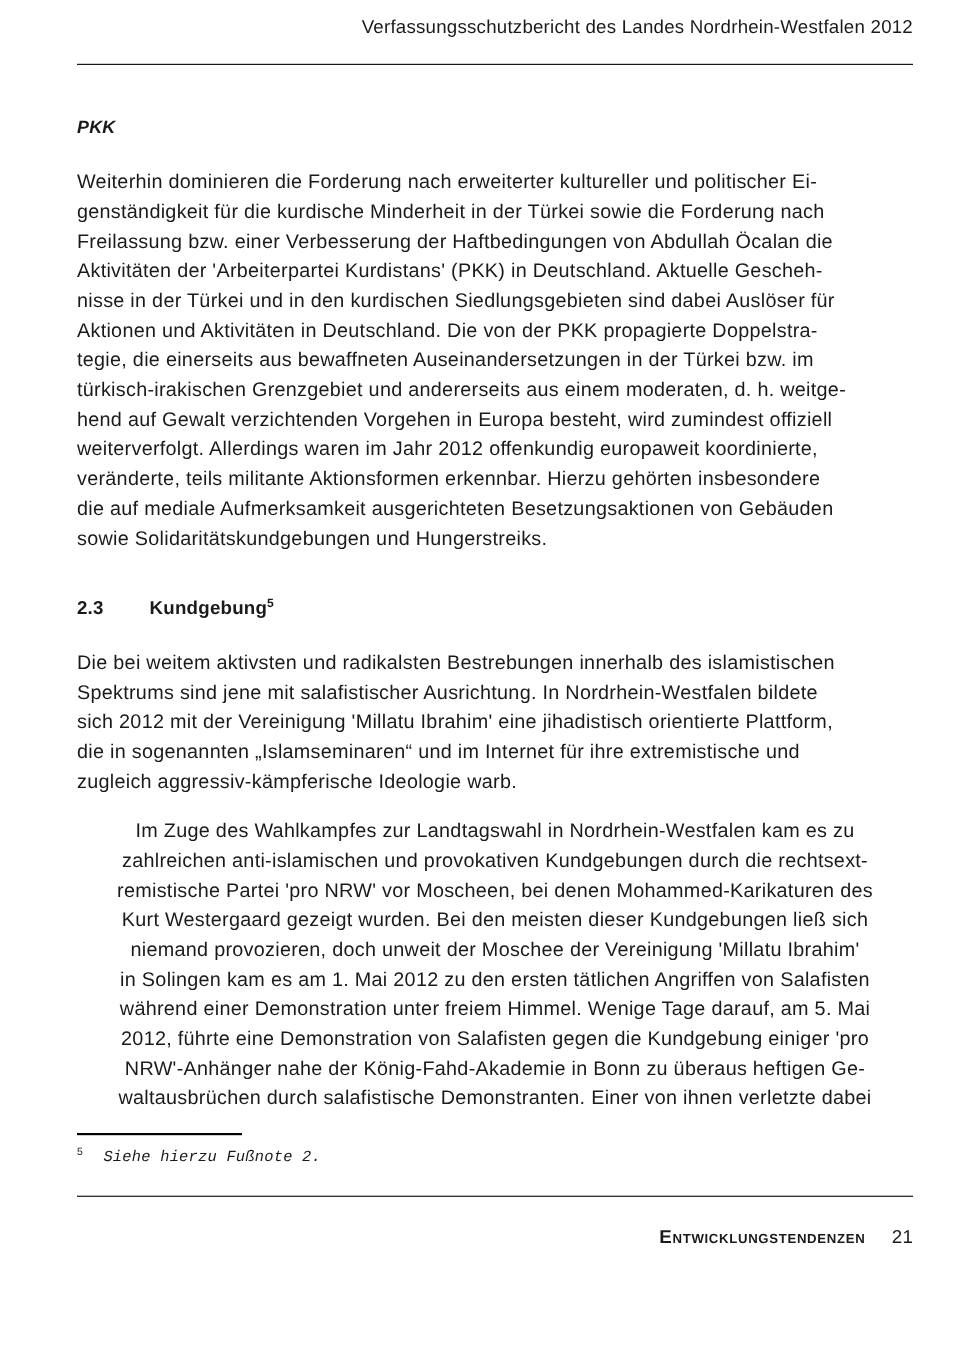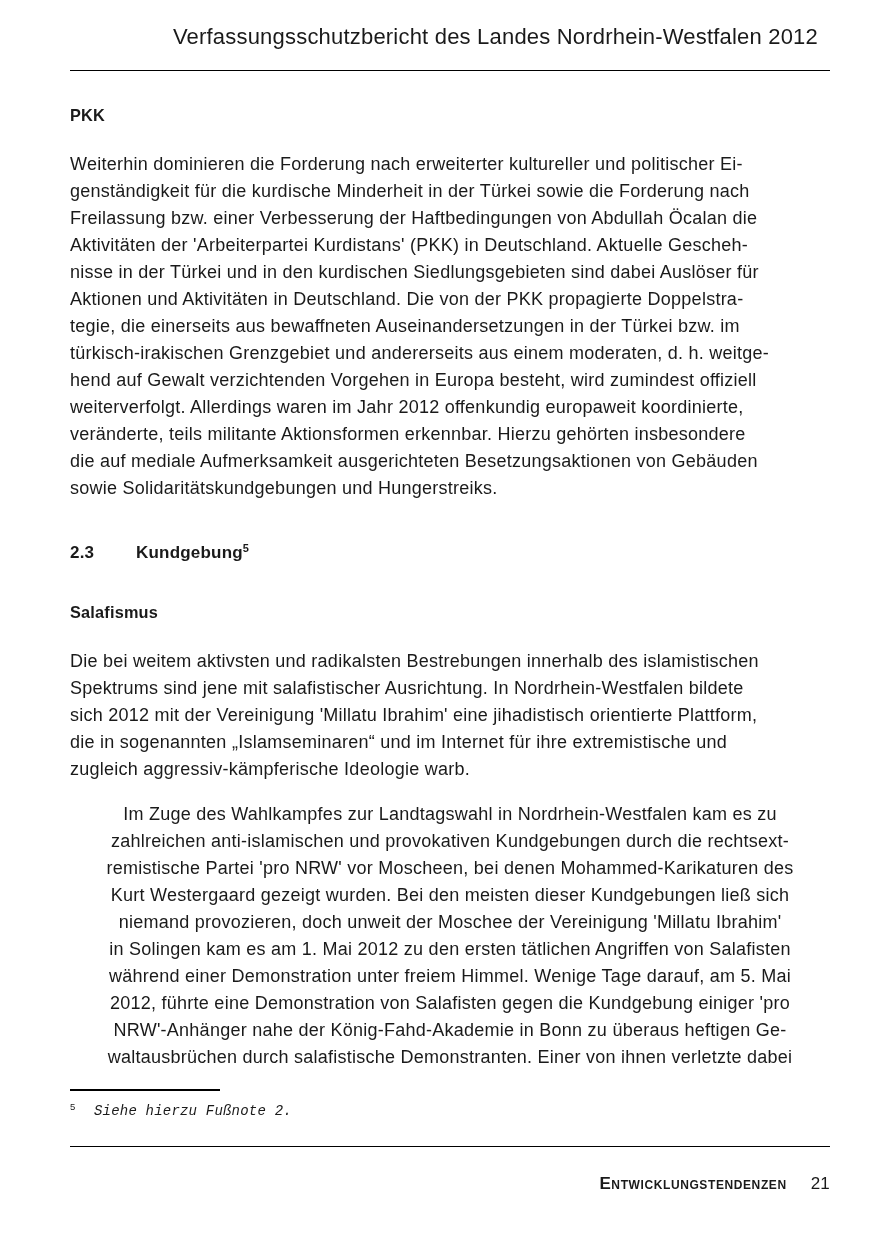--- a/index.html
+++ b/index.html
@@ -12,41 +12,41 @@
     width: 875px;
     height: 1241px;
     background: #ffffff;
     color: #1a1a1a;
     font-family: "Liberation Sans", sans-serif;
     box-sizing: border-box;
     padding: 0 45px 0 70px;
     overflow: hidden;
   }
   .page-header {
-    margin: 12px;
+    margin: 0;
     padding-top: 15px;
     text-align: right;
-    font-size: 22px;
+    font-size: 17px;
     line-height: 19px;
     letter-spacing: 0.2px;
   }
   .rule {
     border: none;
     border-top: 1px solid #000;
     margin: 0;
   }
   .header-rule { margin-top: 24px; }
   .h-bold {
     font-weight: bold;
     font-size: 16.3px;
     line-height: 21px;
     margin: 0;
     letter-spacing: 0.2px;
   }
-  .pkk-heading   { margin-top: 34px; }
+  .pkk-heading   { margin-top: 47px; font-style: italic; }
   .sub-heading   { margin-top: 38px; }
   .body-para {
     margin: 0;
     margin-top: 25px;
     font-size: 18px;
     line-height: 27px;
     letter-spacing: 0.25px;
     white-space: pre;
   }
   .body-para.tight { margin-top: 18px; text-align: center; }
@@ -133,21 +133,20 @@
 tegie, die einerseits aus bewaffneten Auseinandersetzungen in der Türkei bzw. im
 türkisch-irakischen Grenzgebiet und andererseits aus einem moderaten, d. h. weitge-
 hend auf Gewalt verzichtenden Vorgehen in Europa besteht, wird zumindest offiziell
 weiterverfolgt. Allerdings waren im Jahr 2012 offenkundig europaweit koordinierte,
 veränderte, teils militante Aktionsformen erkennbar. Hierzu gehörten insbesondere
 die auf mediale Aufmerksamkeit ausgerichteten Besetzungsaktionen von Gebäuden
 sowie Solidaritätskundgebungen und Hungerstreiks.</p>
 
   <h2 class="section-heading"><span class="section-number">2.3</span><span>Kundgebung</span><sup class="fn-ref">5</sup></h2>
 
-  <h3 class="h-bold sub-heading">Salafismus</h3>
 
   <p class="body-para">Die bei weitem aktivsten und radikalsten Bestrebungen innerhalb des islamistischen
 Spektrums sind jene mit salafistischer Ausrichtung. In Nordrhein-Westfalen bildete
 sich 2012 mit der Vereinigung 'Millatu Ibrahim' eine jihadistisch orientierte Plattform,
 die in sogenannten „Islamseminaren“ und im Internet für ihre extremistische und
 zugleich aggressiv-kämpferische Ideologie warb.</p>
 
   <p class="body-para tight">Im Zuge des Wahlkampfes zur Landtagswahl in Nordrhein-Westfalen kam es zu
 zahlreichen anti-islamischen und provokativen Kundgebungen durch die rechtsext-
 remistische Partei 'pro NRW' vor Moscheen, bei denen Mohammed-Karikaturen des

